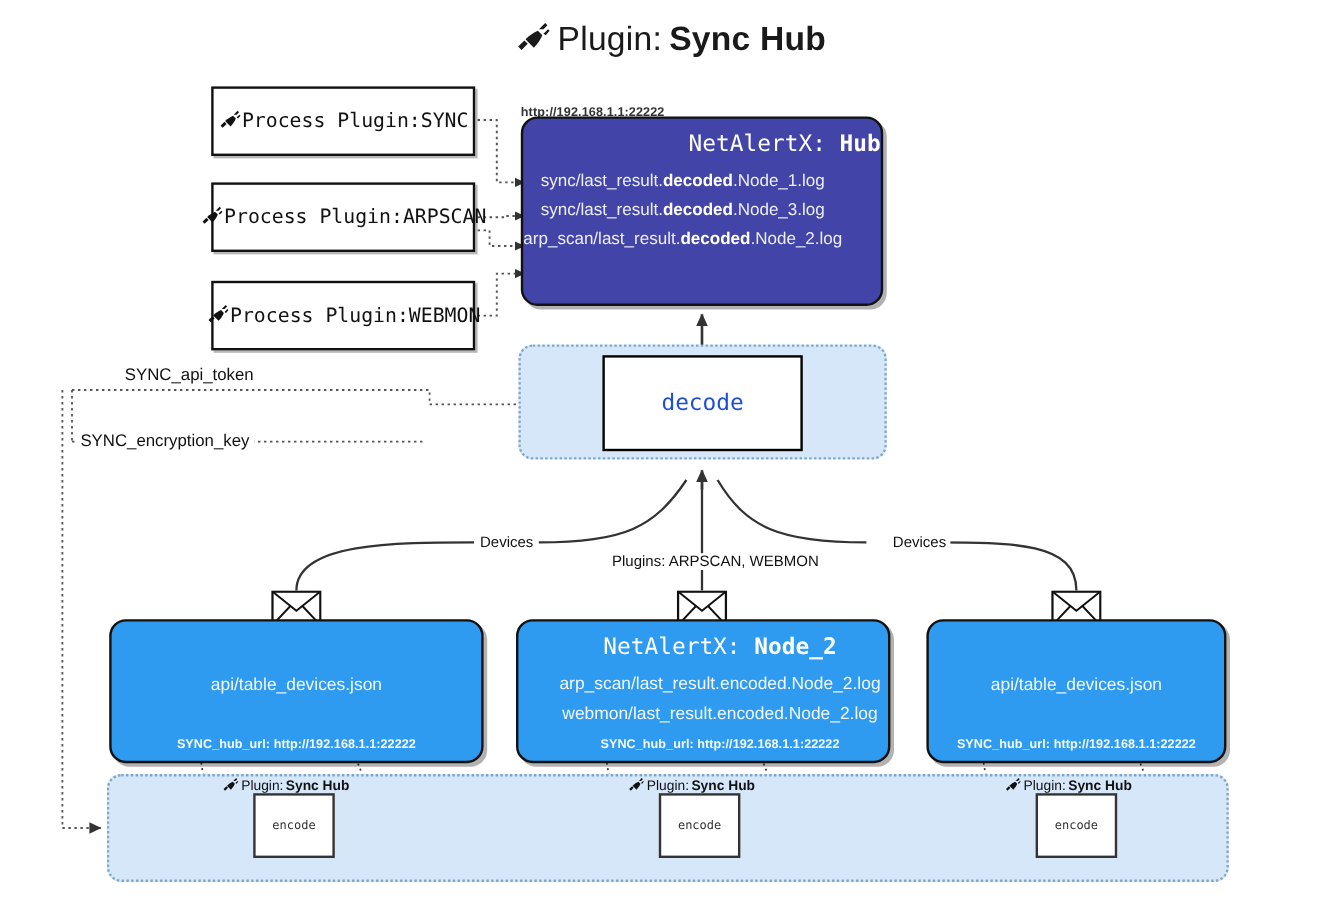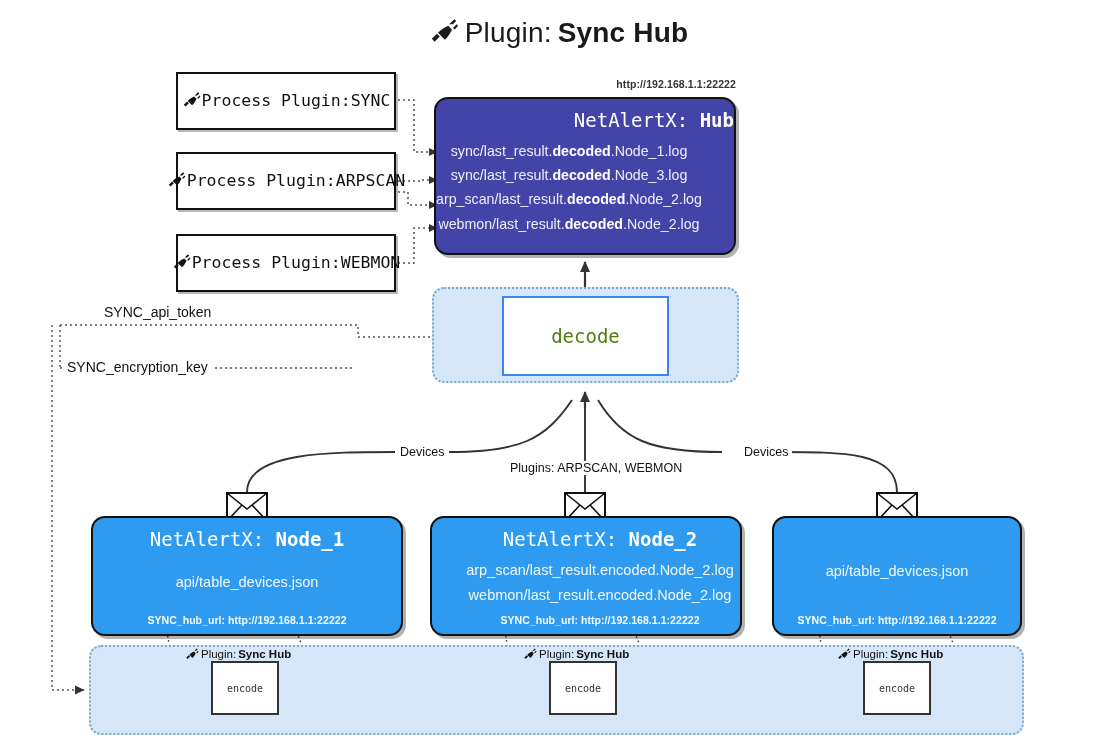--- a/index.html
+++ b/index.html
@@ -30,21 +30,21 @@
     font-family:"DejaVu Sans Mono","Liberation Mono",monospace;
     font-size:16.5px;line-height:1.22;color:#111;
     display:flex;flex-direction:row;align-items:center;justify-content:center;
     box-shadow:2px 2px 0 rgba(0,0,0,.28);
   }
   .procbox .l1{display:flex;align-items:center;gap:1px;white-space:nowrap;}
   .procbox .l2{white-space:nowrap;}
 
   
   #huburl{
-    left:434px;top:78px;width:302px;text-align:right;
+    left:434px;top:88px;width:302px;text-align:left;
     font-size:10.5px;font-weight:700;color:#333;letter-spacing:.1px;
   }
   #hub{
     left:434px;top:97px;width:302px;height:158px;
     background:#4244a8;border:2px solid #111;border-radius:14px;
     box-shadow:3px 3px 0 rgba(0,0,0,.30);
     display:flex;flex-direction:column;align-items:flex-end;
     padding-top:10px;box-sizing:border-box;
   }
   #hub .hubtitle{
@@ -58,23 +58,23 @@
   }
   #hub .logline b{font-weight:700;color:#ffffff;}
 
   
   #decodewrap{
     left:432px;top:287px;width:307px;height:96px;
     background:#d5e7f9;border:2px dotted #7fa8c8;border-radius:12px;
   }
   #decodebox{
     left:502px;top:296px;width:167px;height:80px;background:#fff;
-    border:2px solid #3b82f6;display:flex;align-items:center;justify-content:center;
-    font-family:"DejaVu Sans Mono","Liberation Mono",monospace;
-    font-size:19px;color:#4d7c0f;
+    border:2px solid #000000;display:flex;align-items:center;justify-content:center;
+    font-family:"DejaVu Sans Mono","Liberation Mono",monospace;
+    font-size:19px;color:#1d4ed8;
   }
 
   
   .nodebox{
     background:#2e9bf0;border:2px solid #111;border-radius:14px;
     box-shadow:3px 3px 0 rgba(0,0,0,.30);
     display:flex;flex-direction:column;align-items:center;
     padding-top:10px;box-sizing:border-box;
   }
   .nodebox .ntitle{
@@ -262,23 +262,20 @@
     </div>
     <div class="logline">
       <span>sync/last_result.</span><b>decoded</b><span>.Node_1.log</span>
     </div>
     <div class="logline">
       <span>sync/last_result.</span><b>decoded</b><span>.Node_3.log</span>
     </div>
     <div class="logline">
       <span>arp_scan/last_result.</span><b>decoded</b><span>.Node_2.log</span>
     </div>
-    <div class="logline">
-      <span>webmon/last_result.</span><b>decoded</b><span>.Node_2.log</span>
-    </div>
   </div>
 
   <div class="node" id="decodewrap"></div>
   <div class="node" id="decodebox">decode</div>
 
   <div class="keylabel" style="left:100px;top:304px;">SYNC_api_token</div>
   <div class="keylabel" style="left:63px;top:359px;text-align:center;">SYNC_encryption_key</div>
 
   <div class="edgelabel" style="left:396px;top:445px;">Devices</div>
   <div class="edgelabel" style="left:506px;top:461px;">Plugins: ARPSCAN, WEBMON</div>
@@ -300,24 +297,20 @@
   </div>
   <div class="node" style="left:876px;top:492px;width:42px;height:30px;">
     <svg width="42" height="30" viewBox="0 0 42 30">
       <rect x="1" y="1" width="40" height="28" fill="#fff" stroke="#111" stroke-width="2"></rect>
       <path d="M1,1 L21,17 L41,1" fill="none" stroke="#111" stroke-width="1.6"></path>
       <path d="M1,29 L16,13 M41,29 L26,13" fill="none" stroke="#111" stroke-width="1.6"></path>
     </svg>
   </div>
 
   <div class="node nodebox" style="left:91px;top:516px;width:312px;height:120px;">
-    <div class="ntitle">
-      <span>NetAlertX:</span>
-      <b>Node_1</b>
-    </div>
     <div class="nlines">
       <div class="nline">api/table_devices.json</div>
     </div>
     <div class="nfoot">SYNC_hub_url: http://192.168.1.1:22222</div>
   </div>
 
   <div class="node nodebox" style="left:430px;top:516px;width:312px;height:120px;padding-left:28px;">
     <div class="ntitle">
       <span>NetAlertX:</span>
       <b>Node_2</b>

